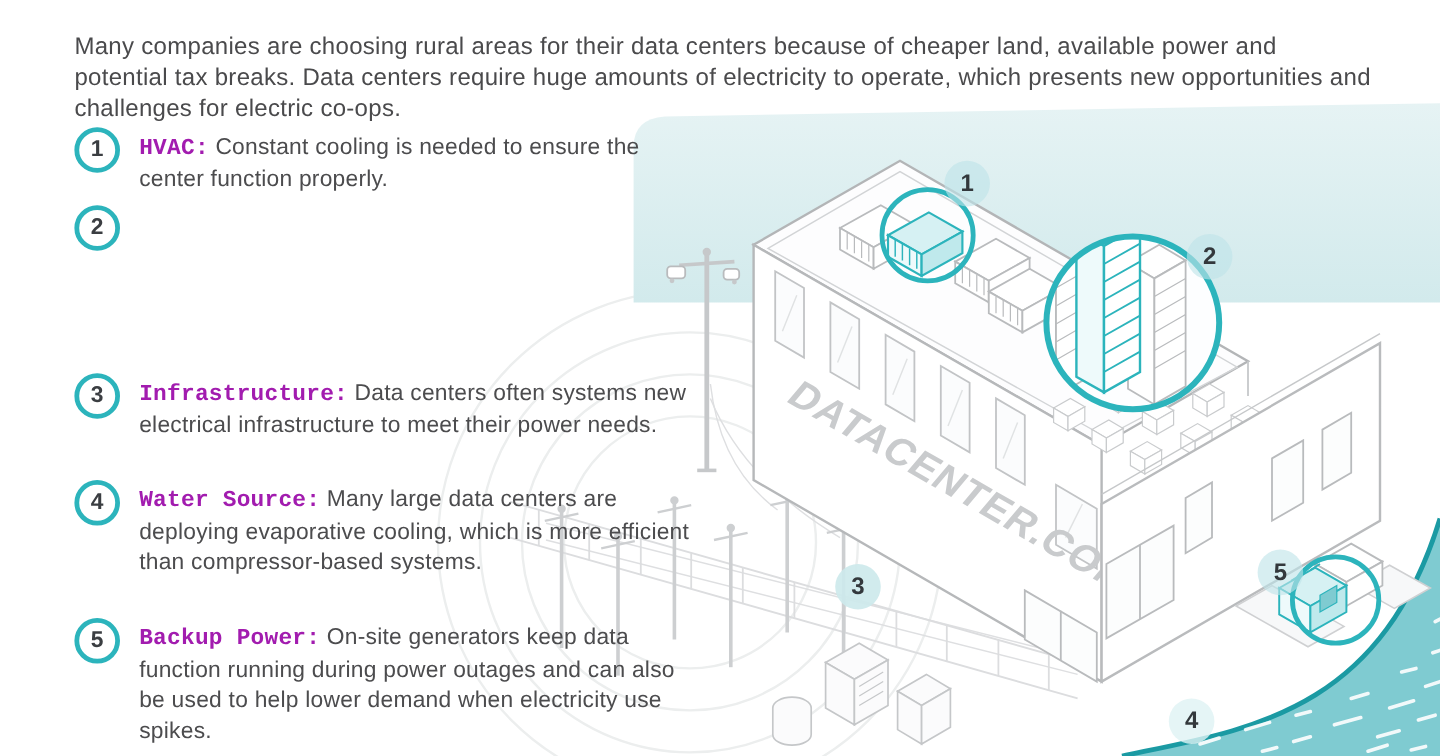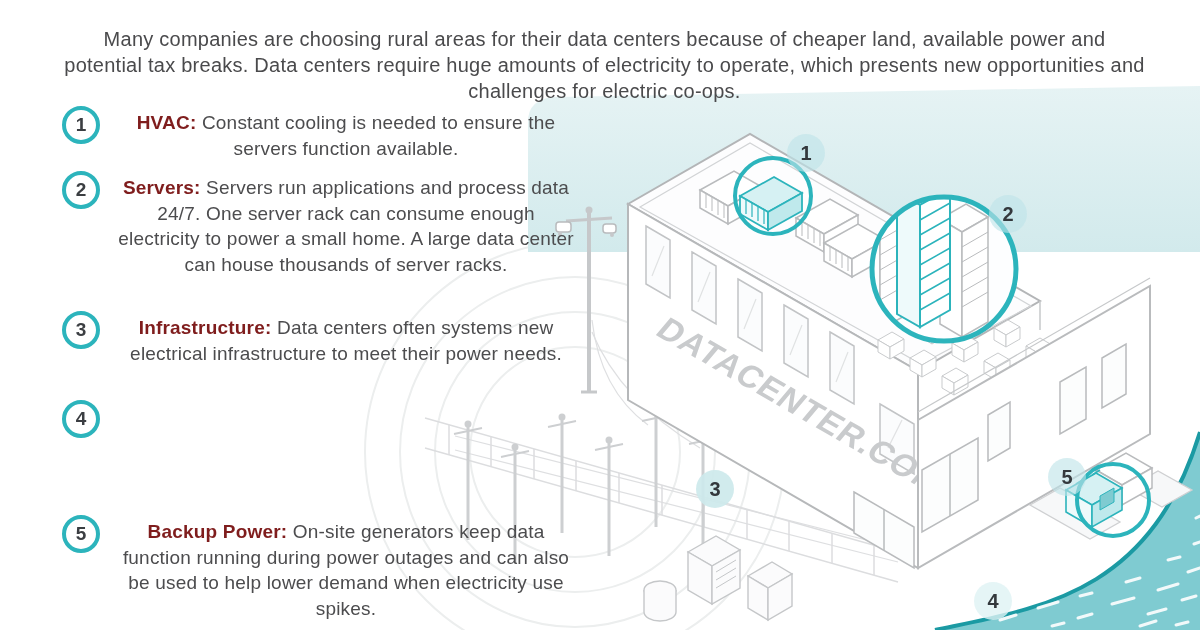--- a/index.html
+++ b/index.html
@@ -3,34 +3,34 @@
 <meta charset="utf-8">
 <style>
   html,body{margin:0;padding:0;}
   body{
     width:1200px;height:630px;overflow:hidden;background:#ffffff;
     font-family:"Liberation Sans",sans-serif;position:relative;
     -webkit-font-smoothing:antialiased;
   }
   .stage{position:absolute;inset:0;}
   svg.illu{position:absolute;left:0;top:0;}
-  .content{position:absolute;inset:0;z-index:2;pointer-events:none;text-align:center;}
+  .content{position:absolute;inset:0;z-index:2;pointer-events:none;}
   .intro{
     position:absolute;left:62px;top:6px;width:1085px;
     font-size:20px;line-height:26px;color:#4a4a4c;letter-spacing:.25px;
   }
   .item{position:absolute;left:62px;display:flex;gap:16px;width:514px;}
   .badge{
     flex:0 0 38px;width:38px;height:38px;box-sizing:border-box;
     border:4px solid #2cb4bc;border-radius:50%;background:#ffffff;
     display:flex;align-items:center;justify-content:center;
     font-weight:bold;font-size:19px;color:#3b3e42;
   }
   .item-text{font-size:19px;line-height:25.5px;color:#4c4c4e;letter-spacing:.2px;padding-top:4px;}
-  .item-text b{color:#7f1d1d;}
+  .item-text b{color:#a21caf;font-family:Liberation Mono, monospace;}
   .it1{top:106px}.it2{top:171px}.it3{top:311px}.it4{top:400px}.it5{top:515px}
   .callout{
     position:absolute;width:38px;height:38px;border-radius:50%;z-index:3;
     display:flex;align-items:center;justify-content:center;
     font-weight:bold;font-size:20px;color:#33383c;
     background:rgba(191,227,232,.62);transform:translate(-50%,-50%);
   }
   .co1{left:806px;top:153px;}
   .co2{left:1008px;top:214px;}
   .co3{left:715px;top:489px;background:rgba(205,233,236,.92);}
@@ -287,32 +287,32 @@
   <circle cx="944" cy="269" r="72" fill="none" stroke="#2cb4bc" stroke-width="5"></circle>
   <circle cx="1113" cy="500" r="36" fill="none" stroke="#2cb4bc" stroke-width="4"></circle>
 </svg>
 </div>
 
 <div class="content">
   <p class="intro">Many companies are choosing rural areas for their data centers because of cheaper land, available power and potential tax breaks. Data centers require huge amounts of electricity to operate, which presents new opportunities and challenges for electric co-ops.</p>
 
   <div class="item it1">
     <div class="badge">1</div>
-    <div class="item-text"><b>HVAC:</b> <span>Constant cooling is needed to ensure the servers function available.</span></div>
+    <div class="item-text"><b>HVAC:</b> <span>Constant cooling is needed to ensure the center function properly.</span></div>
   </div>
   <div class="item it2">
     <div class="badge">2</div>
-    <div class="item-text"><b>Servers:</b> <span>Servers run applications and process data 24/7. One server rack can consume enough electricity to power a small home. A large data center can house thousands of server racks.</span></div>
   </div>
   <div class="item it3">
     <div class="badge">3</div>
     <div class="item-text"><b>Infrastructure:</b> <span>Data centers often systems new electrical infrastructure to meet their power needs.</span></div>
   </div>
   <div class="item it4">
     <div class="badge">4</div>
+    <div class="item-text"><b>Water Source:</b> <span>Many large data centers are deploying evaporative cooling, which is more efficient than compressor-based systems.</span></div>
   </div>
   <div class="item it5">
     <div class="badge">5</div>
     <div class="item-text"><b>Backup Power:</b> <span>On-site generators keep data function running during power outages and can also be used to help lower demand when electricity use spikes.</span></div>
   </div>
 </div>
 
 <div class="callout co1">1</div>
 <div class="callout co2">2</div>
 <div class="callout co3">3</div>

